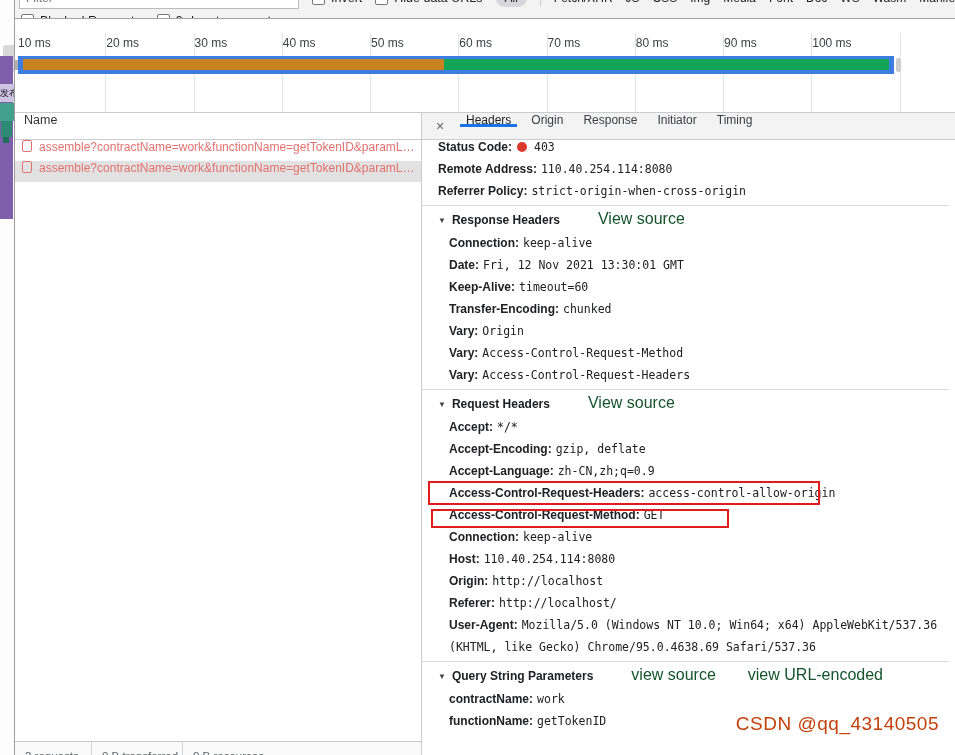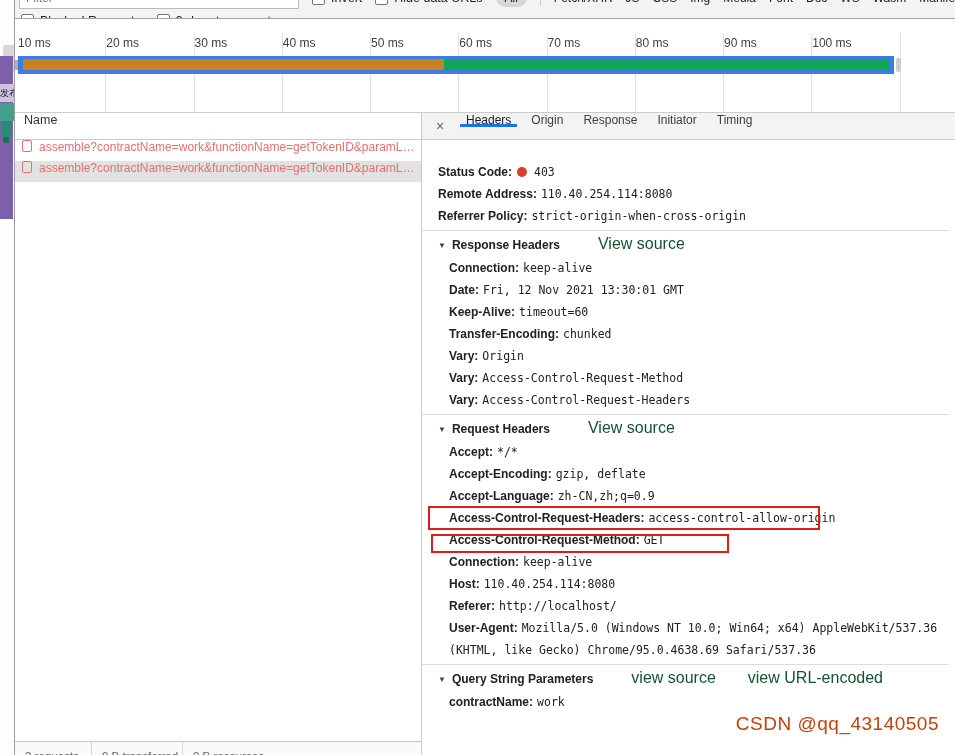--- a/index.html
+++ b/index.html
@@ -53,21 +53,21 @@
   .status-seg.s1 { width:77px; } .status-seg.s2 { width:91px; } .status-seg.s3 { border-right:none; }
 
   
   .right-panel { position:absolute; left:407px; right:0; top:0; bottom:0; background:#fff; }
   .tab-bar { height:27px; background:#f3f3f3; border-bottom:1px solid #ccc; display:flex; align-items:stretch; padding-left:8px; }
   .close-x { width:20px; display:flex; align-items:center; justify-content:center; color:#5f6368; font-size:14px; margin-right:6px; cursor:default; }
   .tab { padding:0 10px; color:#3c4043; display:flex; align-items:center; position:relative; cursor:default; }
   .tab.active { color:#202124; }
   .tab.active::after { content:""; position:absolute; left:4px; right:4px; bottom:0; height:3px; background:#1a73e8; }
 
-  .hdr-content { position:absolute; top:27px; left:0; right:0; bottom:0; overflow:hidden; padding:0 16px 0 16px;margin-top:25px; }
+  .hdr-content { position:absolute; top:27px; left:0; right:0; bottom:0; overflow:hidden; padding:0 16px 0 16px; }
   .hdr-content > :first-child { margin-top:-4px; }
   .hline { line-height:22px; white-space:nowrap; position:relative; }
   .hline.indent { padding-left:11px; }
   .hline.wrap { white-space:normal; word-break:break-all; }
   .hname { font-weight:bold; color:#202124; font-size:12px; }
   .hval { font-family:"DejaVu Sans Mono",monospace; font-size:11.5px; color:#202124; margin-left:4px; }
   .section-divider { border-top:1px solid #dcdcdc; margin:3px -10px 2px -16px; }
   .section-header { line-height:22px; white-space:nowrap; }
   .tri { font-size:8px; color:#444; margin-right:6px; vertical-align:1px; }
   .sec-title { font-weight:bold; color:#202124; font-size:12px; }
@@ -228,24 +228,26 @@
           <div class="hline indent"><span class="hname">Vary:</span><span class="hval">Access-Control-Request-Headers</span></div>
           <div class="section-divider"></div>
           <div class="section-header"><span class="tri">▼</span><span class="sec-title">Request Headers</span><span class="sec-link">View source</span></div>
           <div class="hline indent"><span class="hname">Accept:</span><span class="hval">*/*</span></div>
           <div class="hline indent"><span class="hname">Accept-Encoding:</span><span class="hval">gzip, deflate</span></div>
           <div class="hline indent"><span class="hname">Accept-Language:</span><span class="hval">zh-CN,zh;q=0.9</span></div>
           <div class="hline indent"><div class="ann-box ann-acrh"></div><span class="hname">Access-Control-Request-Headers:</span><span class="hval">access-control-allow-origin</span></div>
           <div class="hline indent"><div class="ann-box ann-acrm"></div><span class="hname">Access-Control-Request-Method:</span><span class="hval">GET</span></div>
           <div class="hline indent"><span class="hname">Connection:</span><span class="hval">keep-alive</span></div>
           <div class="hline indent"><span class="hname">Host:</span><span class="hval">110.40.254.114:8080</span></div>
+          <div class="hline indent"><span class="hname">Origin:</span><span class="hval">http://localhost</span></div>
           <div class="hline indent"><span class="hname">Referer:</span><span class="hval">http://localhost/</span></div>
           <div class="hline indent wrap"><span class="hname">User-Agent:</span><span class="hval">Mozilla/5.0 (Windows NT 10.0; Win64; x64) AppleWebKit/537.36 (KHTML, like Gecko) Chrome/95.0.4638.69 Safari/537.36</span></div>
           <div class="section-divider"></div>
           <div class="section-header"><span class="tri">▼</span><span class="sec-title">Query String Parameters</span><span class="sec-link">view source</span><span class="sec-link">view URL-encoded</span></div>
           <div class="hline indent"><span class="hname">contractName:</span><span class="hval">work</span></div>
+          <div class="hline indent"><span class="hname">functionName:</span><span class="hval">getTokenID</span></div>
         </div>
     </div>
 
   </div>
 </div>
 
 <div class="watermark">CSDN @qq_43140505</div>
 
 </body></html>

